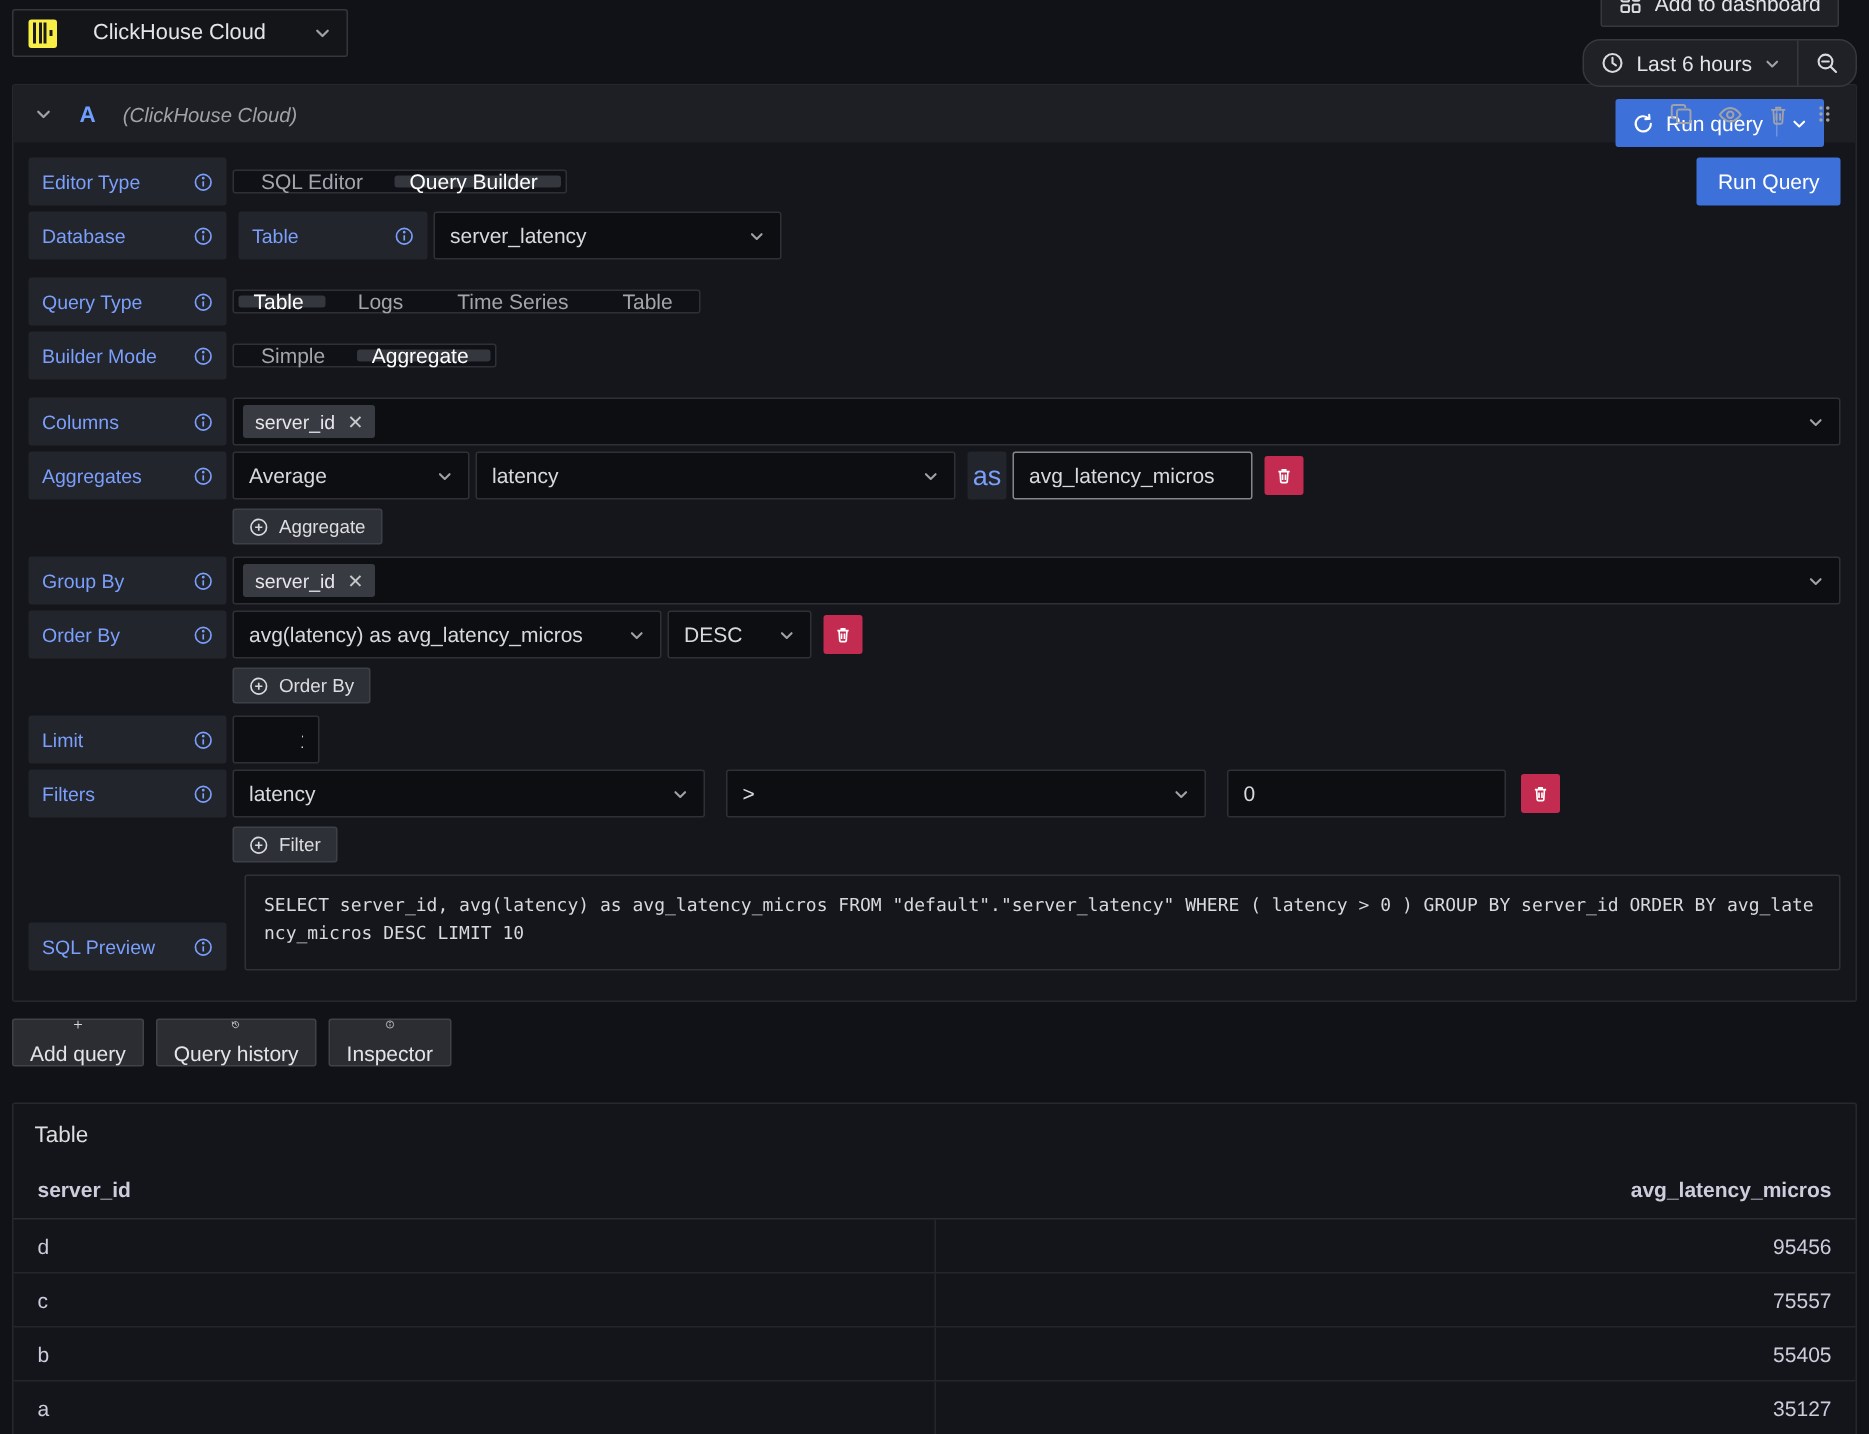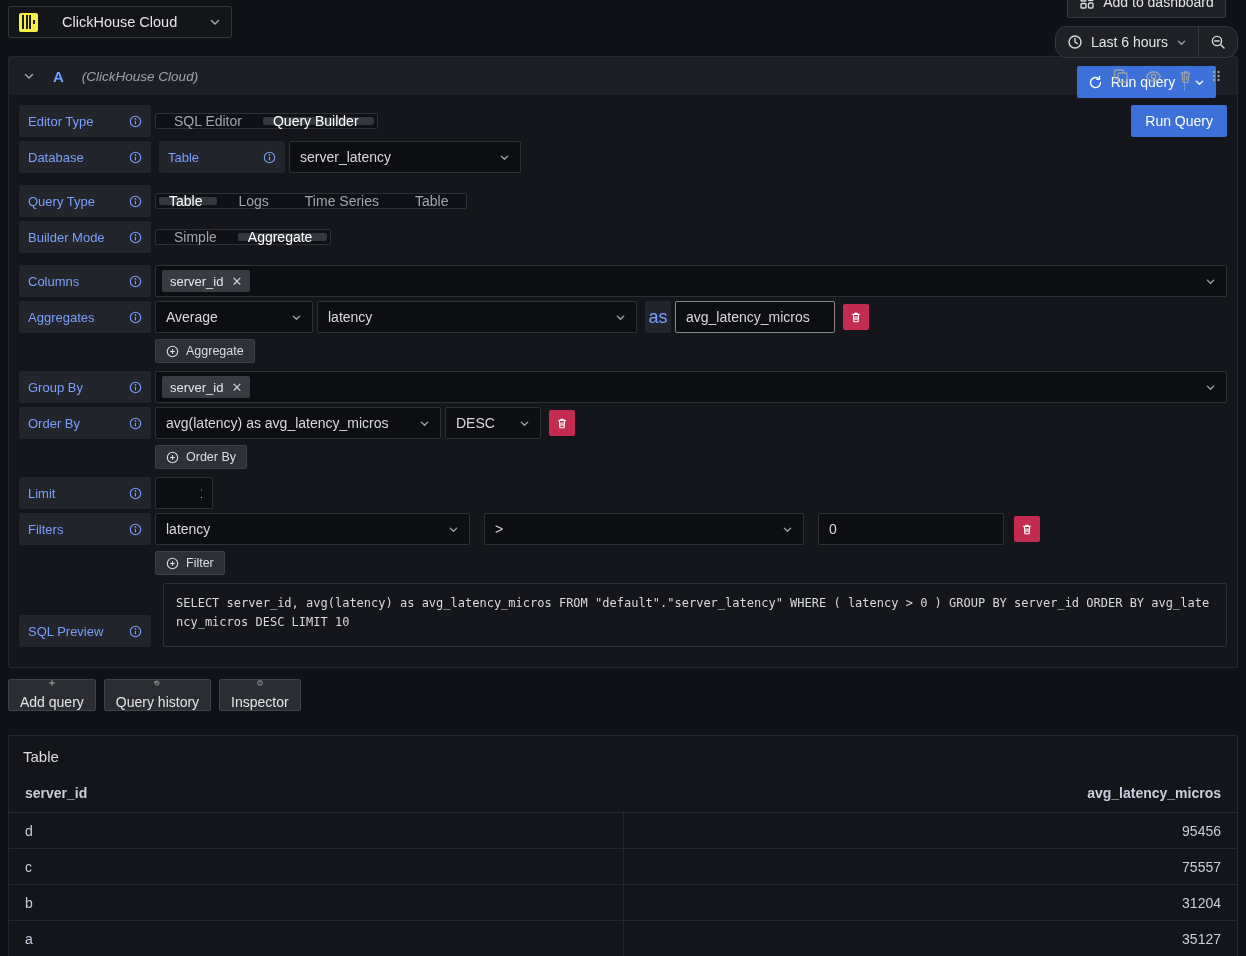--- a/index.html
+++ b/index.html
@@ -516,20 +516,20 @@
     <div class="trow">
       <div class="tc">d</div>
       <div class="tc right">95456</div>
     </div>
     <div class="trow">
       <div class="tc">c</div>
       <div class="tc right">75557</div>
     </div>
     <div class="trow">
       <div class="tc">b</div>
-      <div class="tc right">31204</div>
+      <div class="tc right">55405</div>
     </div>
     <div class="trow">
       <div class="tc">a</div>
       <div class="tc right">35127</div>
     </div>
   </div>
 </div>
 
 </body></html>

